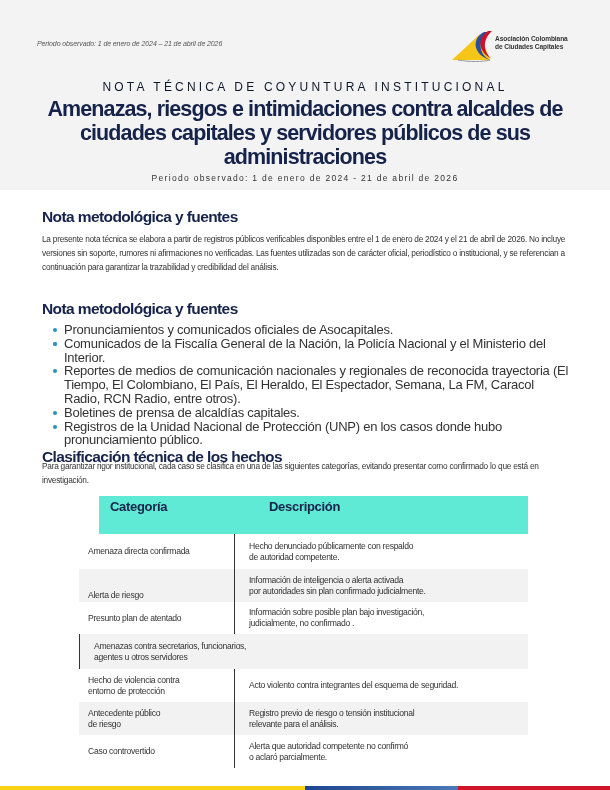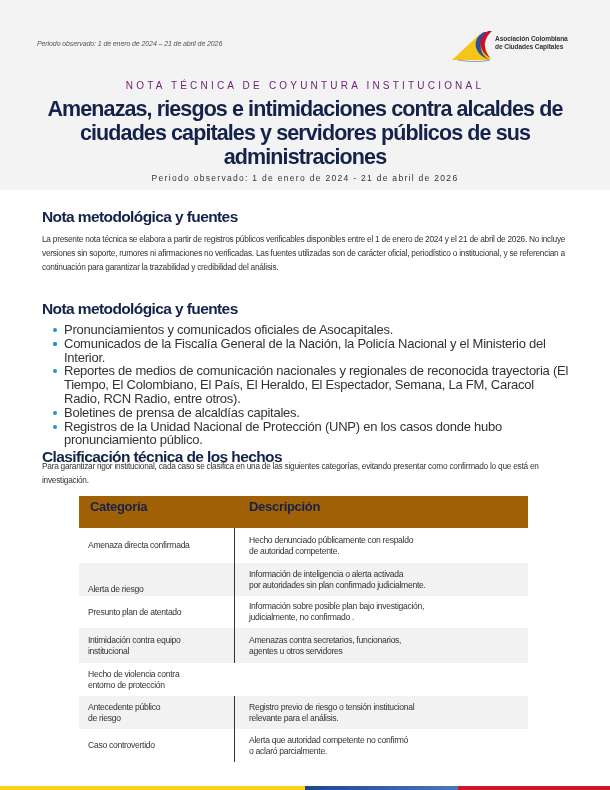--- a/index.html
+++ b/index.html
@@ -5,33 +5,33 @@
     * { margin: 0; padding: 0; box-sizing: border-box; }
     html, body { width: 610px; height: 790px; background: #ffffff; overflow: hidden; }
     body { position: relative; font-family: "Liberation Sans", sans-serif; color: #2b2b2b; }
 
     .hero { position: absolute; left: 0; top: 0; width: 610px; height: 190px; background: #f3f3f3; }
     .period-top { position: absolute; left: 37px; top: 40px; font-size: 7px; font-style: italic; color: #555; letter-spacing: -0.1px; }
     .logo { position: absolute; left: 450px; top: 28px; width: 150px; height: 36px; }
     .logo svg { position: absolute; left: 0; top: 0; }
     .logo-text { position: absolute; left: 45px; top: 7px; font-size: 6.6px; font-weight: bold; color: #333; line-height: 7.5px; letter-spacing: -0.1px; }
 
-    .kicker { position: absolute; left: 0; top: 80px; width: 610px; text-align: center; font-size: 10px; letter-spacing: 3.2px; color: #701a75; }
+    .kicker { position: absolute; left: 0; top: 80px; width: 610px; text-align: center; font-size: 12px; letter-spacing: 3.2px; color: #0f172a; }
     .title { position: absolute; left: 30px; top: 97px; width: 550px; text-align: center; font-size: 21.5px; font-weight: bold; color: #15224a; line-height: 24px; letter-spacing: -0.9px; }
     .period-sub { position: absolute; left: 0; top: 173px; width: 610px; text-align: center; font-size: 8.5px; letter-spacing: 1.3px; color: #333; }
 
     .h2 { position: absolute; left: 42px; font-size: 15.5px; font-weight: bold; color: #15224a; letter-spacing: -0.6px; }
     .para { position: absolute; left: 42px; width: 530px; font-size: 8.3px; line-height: 13.8px; color: #333; letter-spacing: -0.25px; }
 
     .sources { position: absolute; left: 52px; top: 323px; width: 520px; list-style: none; font-size: 13px; line-height: 13.8px; color: #333; letter-spacing: -0.25px; }
     .sources li { position: relative; padding-left: 12px; }
     .sources li .dot { position: absolute; left: 1px; top: 5px; width: 4px; height: 4px; border-radius: 50%; background: #2a8fd0; }
 
     .table { position: absolute; left: 79px; top: 496px; width: 449px; }
-    .thead { display: flex; height: 32px; background: #a16207; }
+    .thead { display: flex; height: 38px; background: #5eead4; margin-left: 20px; }
     .thead div { font-size: 13px; font-weight: bold; color: #15224a; line-height: 22px; letter-spacing: -0.3px; }
     .thead .c1 { width: 155px; padding-left: 11px; }
     .thead .c2 { padding-left: 15px; }
     .row { display: flex; align-items: center; }
     .row.alt { background: #f2f2f2; }
     .row .c1 { width: 155px; padding-left: 9px; font-size: 8.6px; line-height: 11px; color: #333; letter-spacing: -0.3px; }
     .row .c2 { flex: 1; padding-left: 14px; font-size: 8.6px; line-height: 11px; color: #333; letter-spacing: -0.3px; border-left: 1px solid #333; align-self: stretch; display: flex; align-items: center; }
     .row .c2 span { display: block; }
 
     .bottom-bar { position: absolute; left: 0; top: 786px; width: 610px; height: 4px; display: flex; }
@@ -110,35 +110,36 @@
           <span style="display: block;">Presunto plan de atentado</span>
         </div>
         <div class="c2">
           <div>
             <span>Información sobre posible plan bajo investigación,</span>
             <span>judicialmente, no confirmado .</span>
           </div>
         </div>
       </div>
       <div class="row alt" style="height: 35px;">
-        <div class="c1">
-          <span style="display: block;">Intimidación contra equipo</span>
-          <span style="display: block;">institucional</span>
-        </div>
         <div class="c2">
           <div>
             <span>Amenazas contra secretarios, funcionarios,</span>
             <span>agentes u otros servidores</span>
           </div>
         </div>
       </div>
       <div class="row" style="height: 33px;">
         <div class="c1">
           <span style="display: block;">Hecho de violencia contra</span>
           <span style="display: block;">entorno de protección</span>
+        </div>
+        <div class="c2">
+          <div>
+            <span>Acto violento contra integrantes del esquema de seguridad.</span>
+          </div>
         </div>
       </div>
       <div class="row alt" style="height: 33px;">
         <div class="c1">
           <span style="display: block;">Antecedente público</span>
           <span style="display: block;">de riesgo</span>
         </div>
         <div class="c2">
           <div>
             <span>Registro previo de riesgo o tensión institucional</span>

